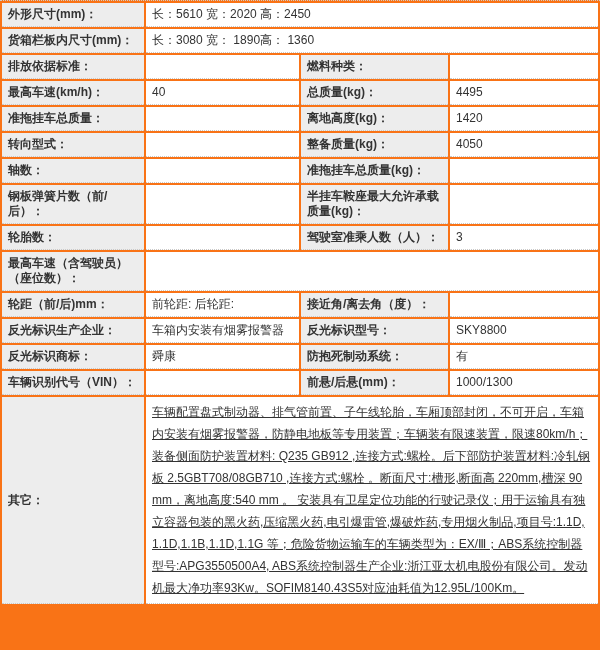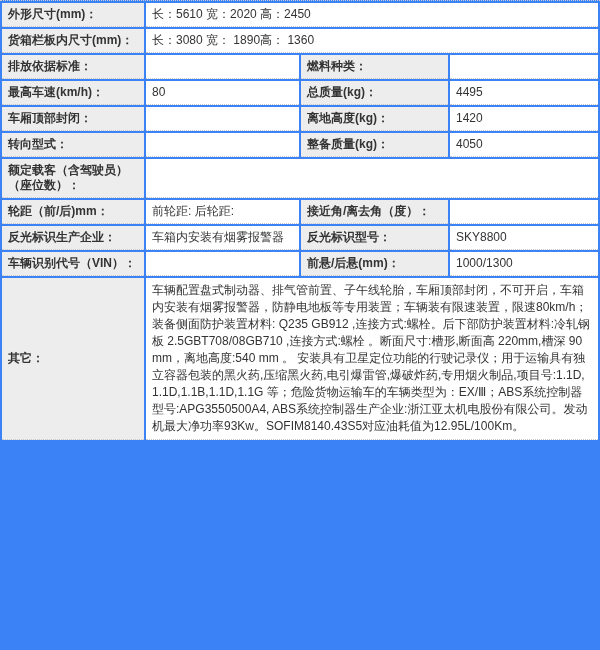--- a/index.html
+++ b/index.html
@@ -6,21 +6,21 @@
   html, body {
     margin: 0;
     padding: 0;
     background: #ffffff;
     width: 600px;
     font-family: "Liberation Sans", "DejaVu Sans", sans-serif;
   }
   .page {
     width: 600px;
     min-height: 650px;
-    background: #3b82f6;
+    background: #f97316;
   }
   table.spec, table.chassis {
     width: 600px;
     border-collapse: separate;
     border-spacing: 2px 2px;
     table-layout: fixed;
   }
   table.spec { border-top: 1px dotted #cccccc; }
   td, th {
     font-size: 12px;
@@ -32,21 +32,21 @@
     text-align: left;
     overflow: hidden;
     word-break: break-all;
   }
   td.label, th.hdr {
     background: #ededed;
     font-weight: bold;
     color: #333333;
   }
   td.value { background: #ffffff; font-weight: normal; }
-  td.other-value { line-height: 17px; }
+  td.other-value { line-height: 22px; text-decoration: underline; }
 </style>
 </head>
 <body>
 
 <div class="page">
 
   <table class="spec">
     <colgroup>
       <col style="width:142px">
       <col style="width:153px">
@@ -63,51 +63,75 @@
           <td class="value" colspan="3">长：3080 宽： 1890高： 1360</td>
         </tr>
         <tr>
           <td class="label">排放依据标准：</td>
           <td class="value"></td>
           <td class="label">燃料种类：</td>
           <td class="value"></td>
         </tr>
         <tr>
           <td class="label">最高车速(km/h)：</td>
-          <td class="value">80</td>
+          <td class="value">40</td>
           <td class="label">总质量(kg)：</td>
           <td class="value">4495</td>
         </tr>
         <tr>
-          <td class="label">车厢顶部封闭：</td>
+          <td class="label">准拖挂车总质量：</td>
           <td class="value"></td>
           <td class="label">离地高度(kg)：</td>
           <td class="value">1420</td>
         </tr>
         <tr>
           <td class="label">转向型式：</td>
           <td class="value"></td>
           <td class="label">整备质量(kg)：</td>
           <td class="value">4050</td>
         </tr>
         <tr>
-          <td class="label">额定载客（含驾驶员）（座位数）：</td>
+          <td class="label">轴数：</td>
+          <td class="value"></td>
+          <td class="label">准拖挂车总质量(kg)：</td>
+          <td class="value"></td>
+        </tr>
+        <tr>
+          <td class="label">钢板弹簧片数（前/后）：</td>
+          <td class="value"></td>
+          <td class="label">半挂车鞍座最大允许承载质量(kg)：</td>
+          <td class="value"></td>
+        </tr>
+        <tr>
+          <td class="label">轮胎数：</td>
+          <td class="value"></td>
+          <td class="label">驾驶室准乘人数（人）：</td>
+          <td class="value">3</td>
+        </tr>
+        <tr>
+          <td class="label">最高车速（含驾驶员）（座位数）：</td>
           <td class="value" colspan="3"></td>
         </tr>
         <tr>
           <td class="label">轮距（前/后)mm：</td>
           <td class="value">前轮距: 后轮距:</td>
           <td class="label">接近角/离去角（度）：</td>
           <td class="value"></td>
         </tr>
         <tr>
           <td class="label">反光标识生产企业：</td>
           <td class="value">车箱内安装有烟雾报警器</td>
           <td class="label">反光标识型号：</td>
           <td class="value">SKY8800</td>
+        </tr>
+        <tr>
+          <td class="label">反光标识商标：</td>
+          <td class="value">舜康</td>
+          <td class="label">防抱死制动系统：</td>
+          <td class="value">有</td>
         </tr>
         <tr>
           <td class="label">车辆识别代号（VIN）：</td>
           <td class="value"></td>
           <td class="label">前悬/后悬(mm)：</td>
           <td class="value">1000/1300</td>
         </tr>
         <tr>
           <td class="label">其它：</td>
           <td class="value other-value" colspan="3">车辆配置盘式制动器、排气管前置、子午线轮胎，车厢顶部封闭，不可开启，车箱内安装有烟雾报警器，防静电地板等专用装置；车辆装有限速装置，限速80km/h；装备侧面防护装置材料: Q235 GB912 ,连接方式:螺栓。后下部防护装置材料:冷轧钢板 2.5GBT708/08GB710 ,连接方式:螺栓 。断面尺寸:槽形,断面高 220mm,槽深 90 mm，离地高度:540 mm 。  安装具有卫星定位功能的行驶记录仪；用于运输具有独立容器包装的黑火药,压缩黑火药,电引爆雷管,爆破炸药,专用烟火制品,项目号:1.1D,1.1D,1.1B,1.1D,1.1G 等；危险货物运输车的车辆类型为：EX/Ⅲ；ABS系统控制器型号:APG3550500A4, ABS系统控制器生产企业:浙江亚太机电股份有限公司。发动机最大净功率93Kw。SOFIM8140.43S5对应油耗值为12.95L/100Km。</td>

